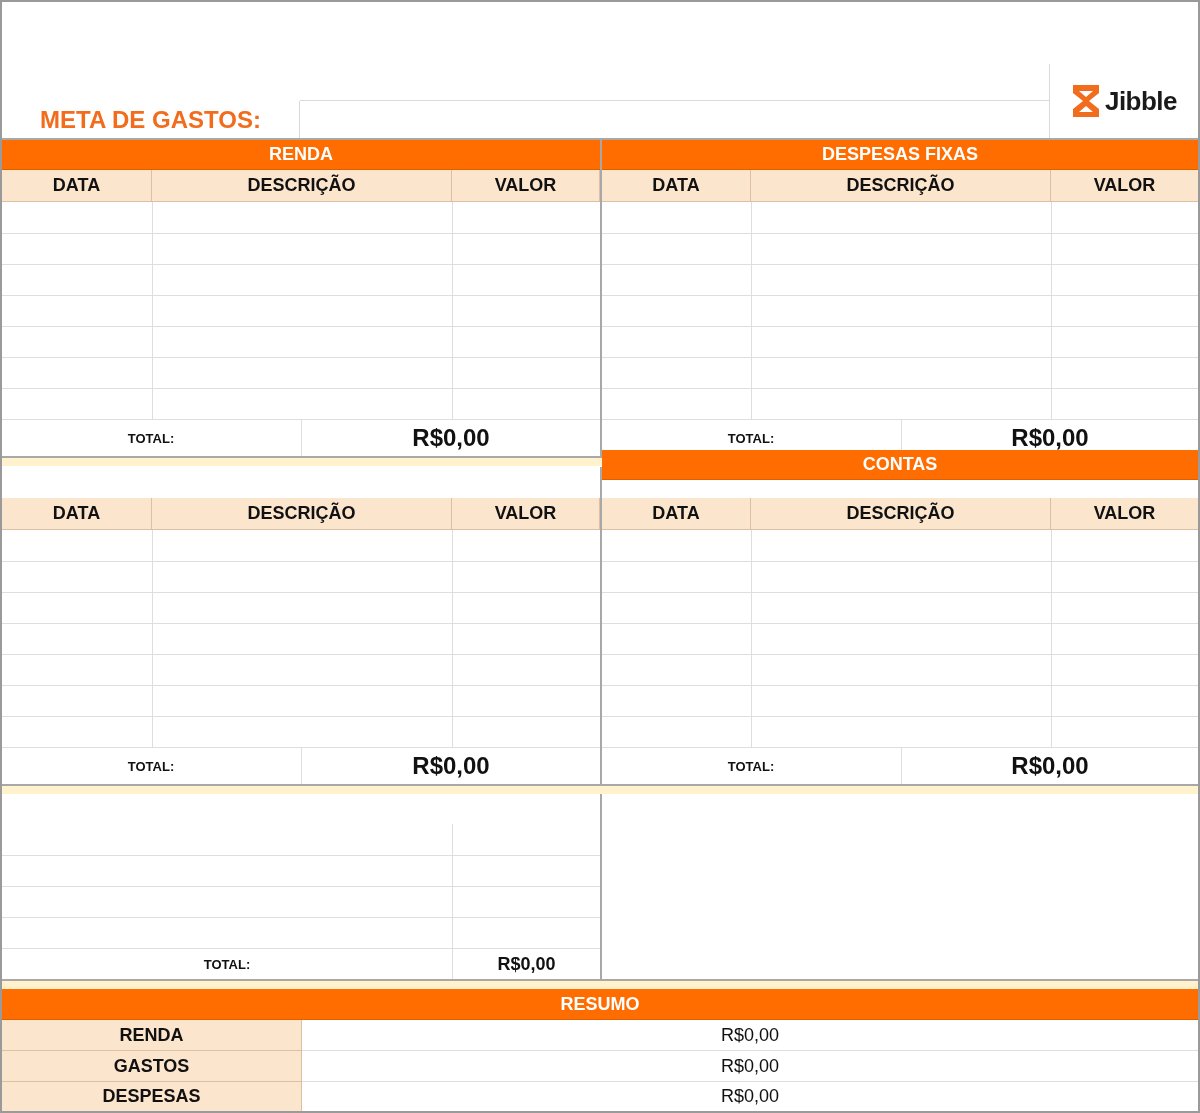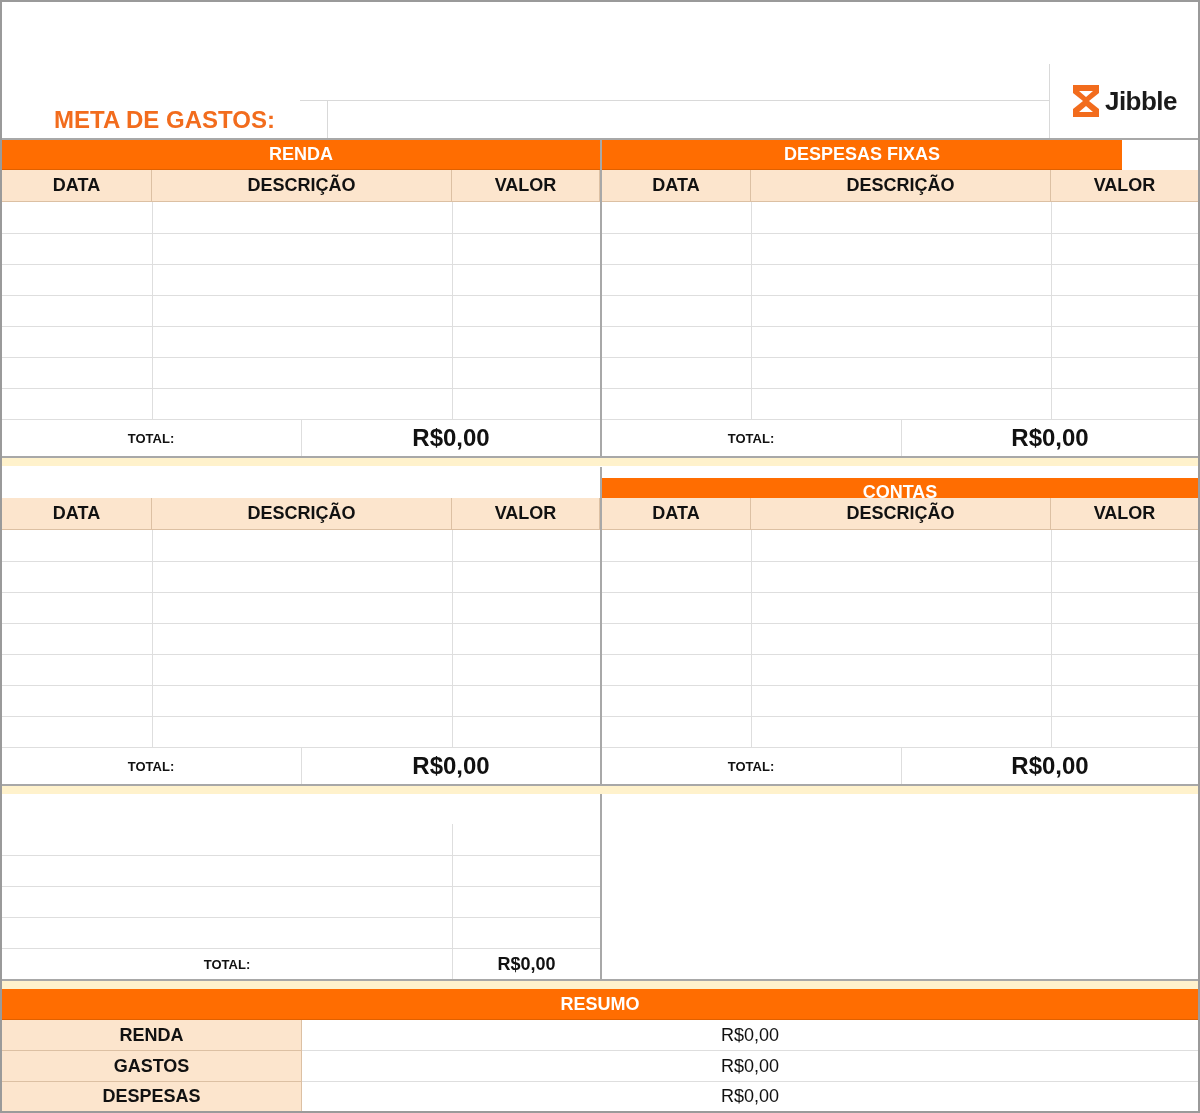--- a/index.html
+++ b/index.html
@@ -23,33 +23,33 @@
   .logo { position: absolute; left: 1048px; top: 62px; width: 148px; height: 74px; display: flex; align-items: center; justify-content: center; gap: 4px; }
   .logo-text { font-weight: bold; font-size: 26px; color: #1a1a1a; letter-spacing: -0.5px; }
   .input-cell { position: absolute; background: transparent; }
 </style>
 </head>
 <body>
 
 <div class="sheet">
 
 
-  <div class="abs lbl-orange" style="left:0;top:99px;width:326px;height:37px;border-right:1px solid #d9d9d9;">META DE GASTOS:</div>
+  <div class="abs lbl-orange" style="left:0;top:99px;width:298px;height:37px;border-right:1px solid #d9d9d9;">META DE GASTOS:</div>
   <div class="input-cell" style="left:298px;top:62px;width:750px;height:37px;border-bottom:1px solid #d9d9d9;border-right:1px solid #d9d9d9;"></div>
   <div class="input-cell" style="left:298px;top:99px;width:750px;height:37px;border-right:1px solid #d9d9d9;"></div>
   <div class="logo">
     <svg width="30" height="34" viewBox="0 0 30 34">
       <path d="M2 1 H28 V9 L18 17 L28 25 V33 H2 V25 L12 17 L2 9 Z M8 7 L15 13 L22 7 Z M8 28 H22 L15 22 Z" fill="#f26c1d" fill-rule="evenodd"></path>
     </svg>
     <span class="logo-text">Jibble</span>
   </div>
   <div class="hline-dark" style="left:0;top:136px;width:1196px;"></div>
 
   <div class="sect-head" style="left:0;top:138px;width:598px;">RENDA</div>
-  <div class="sect-head" style="left:600px;top:138px;width:520px;">DESPESAS FIXAS</div>
+  <div class="sect-head" style="left:600px;top:138px;width:596px;">DESPESAS FIXAS</div>
 
   <div class="col-head" style="left:0;top:168px;width:150px;">DATA</div>
   <div class="col-head" style="left:150px;top:168px;width:300px;">DESCRIÇÃO</div>
   <div class="col-head" style="left:450px;top:168px;width:148px;">VALOR</div>
   <div class="col-head" style="left:600px;top:168px;width:149px;">DATA</div>
   <div class="col-head" style="left:749px;top:168px;width:300px;">DESCRIÇÃO</div>
   <div class="col-head" style="left:1049px;top:168px;width:147px;border-right:none;">VALOR</div>
 
   <div>
     <div class="row-line" style="left:0;top:231px;width:1196px;"></div>
@@ -69,21 +69,21 @@
   <div class="vline" style="left:299px;top:418px;height:36px;"></div>
   <div class="total-val" style="left:300px;top:418px;width:298px;height:36px;">R$0,00</div>
   <div class="total-lbl" style="left:600px;top:418px;width:298px;height:36px;">TOTAL:</div>
   <div class="vline" style="left:899px;top:418px;height:36px;"></div>
   <div class="total-val" style="left:900px;top:418px;width:296px;height:36px;">R$0,00</div>
 
   <div class="vline-dark" style="left:598px;top:138px;height:316px;"></div>
   <div class="hline-dark" style="left:0;top:454px;width:1196px;"></div>
   <div class="spacer" style="left:0;top:456px;width:1196px;"></div>
 
-  <div class="sect-head" style="left:600px;top:476px;width:596px;">CONTAS</div>
+  <div class="sect-head" style="left:600px;top:448px;width:596px;">CONTAS</div>
 
   <div class="col-head" style="left:0;top:496px;width:150px;">DATA</div>
   <div class="col-head" style="left:150px;top:496px;width:300px;">DESCRIÇÃO</div>
   <div class="col-head" style="left:450px;top:496px;width:148px;">VALOR</div>
   <div class="col-head" style="left:600px;top:496px;width:149px;">DATA</div>
   <div class="col-head" style="left:749px;top:496px;width:300px;">DESCRIÇÃO</div>
   <div class="col-head" style="left:1049px;top:496px;width:147px;border-right:none;">VALOR</div>
 
   <div>
     <div class="row-line" style="left:0;top:559px;width:1196px;"></div>

